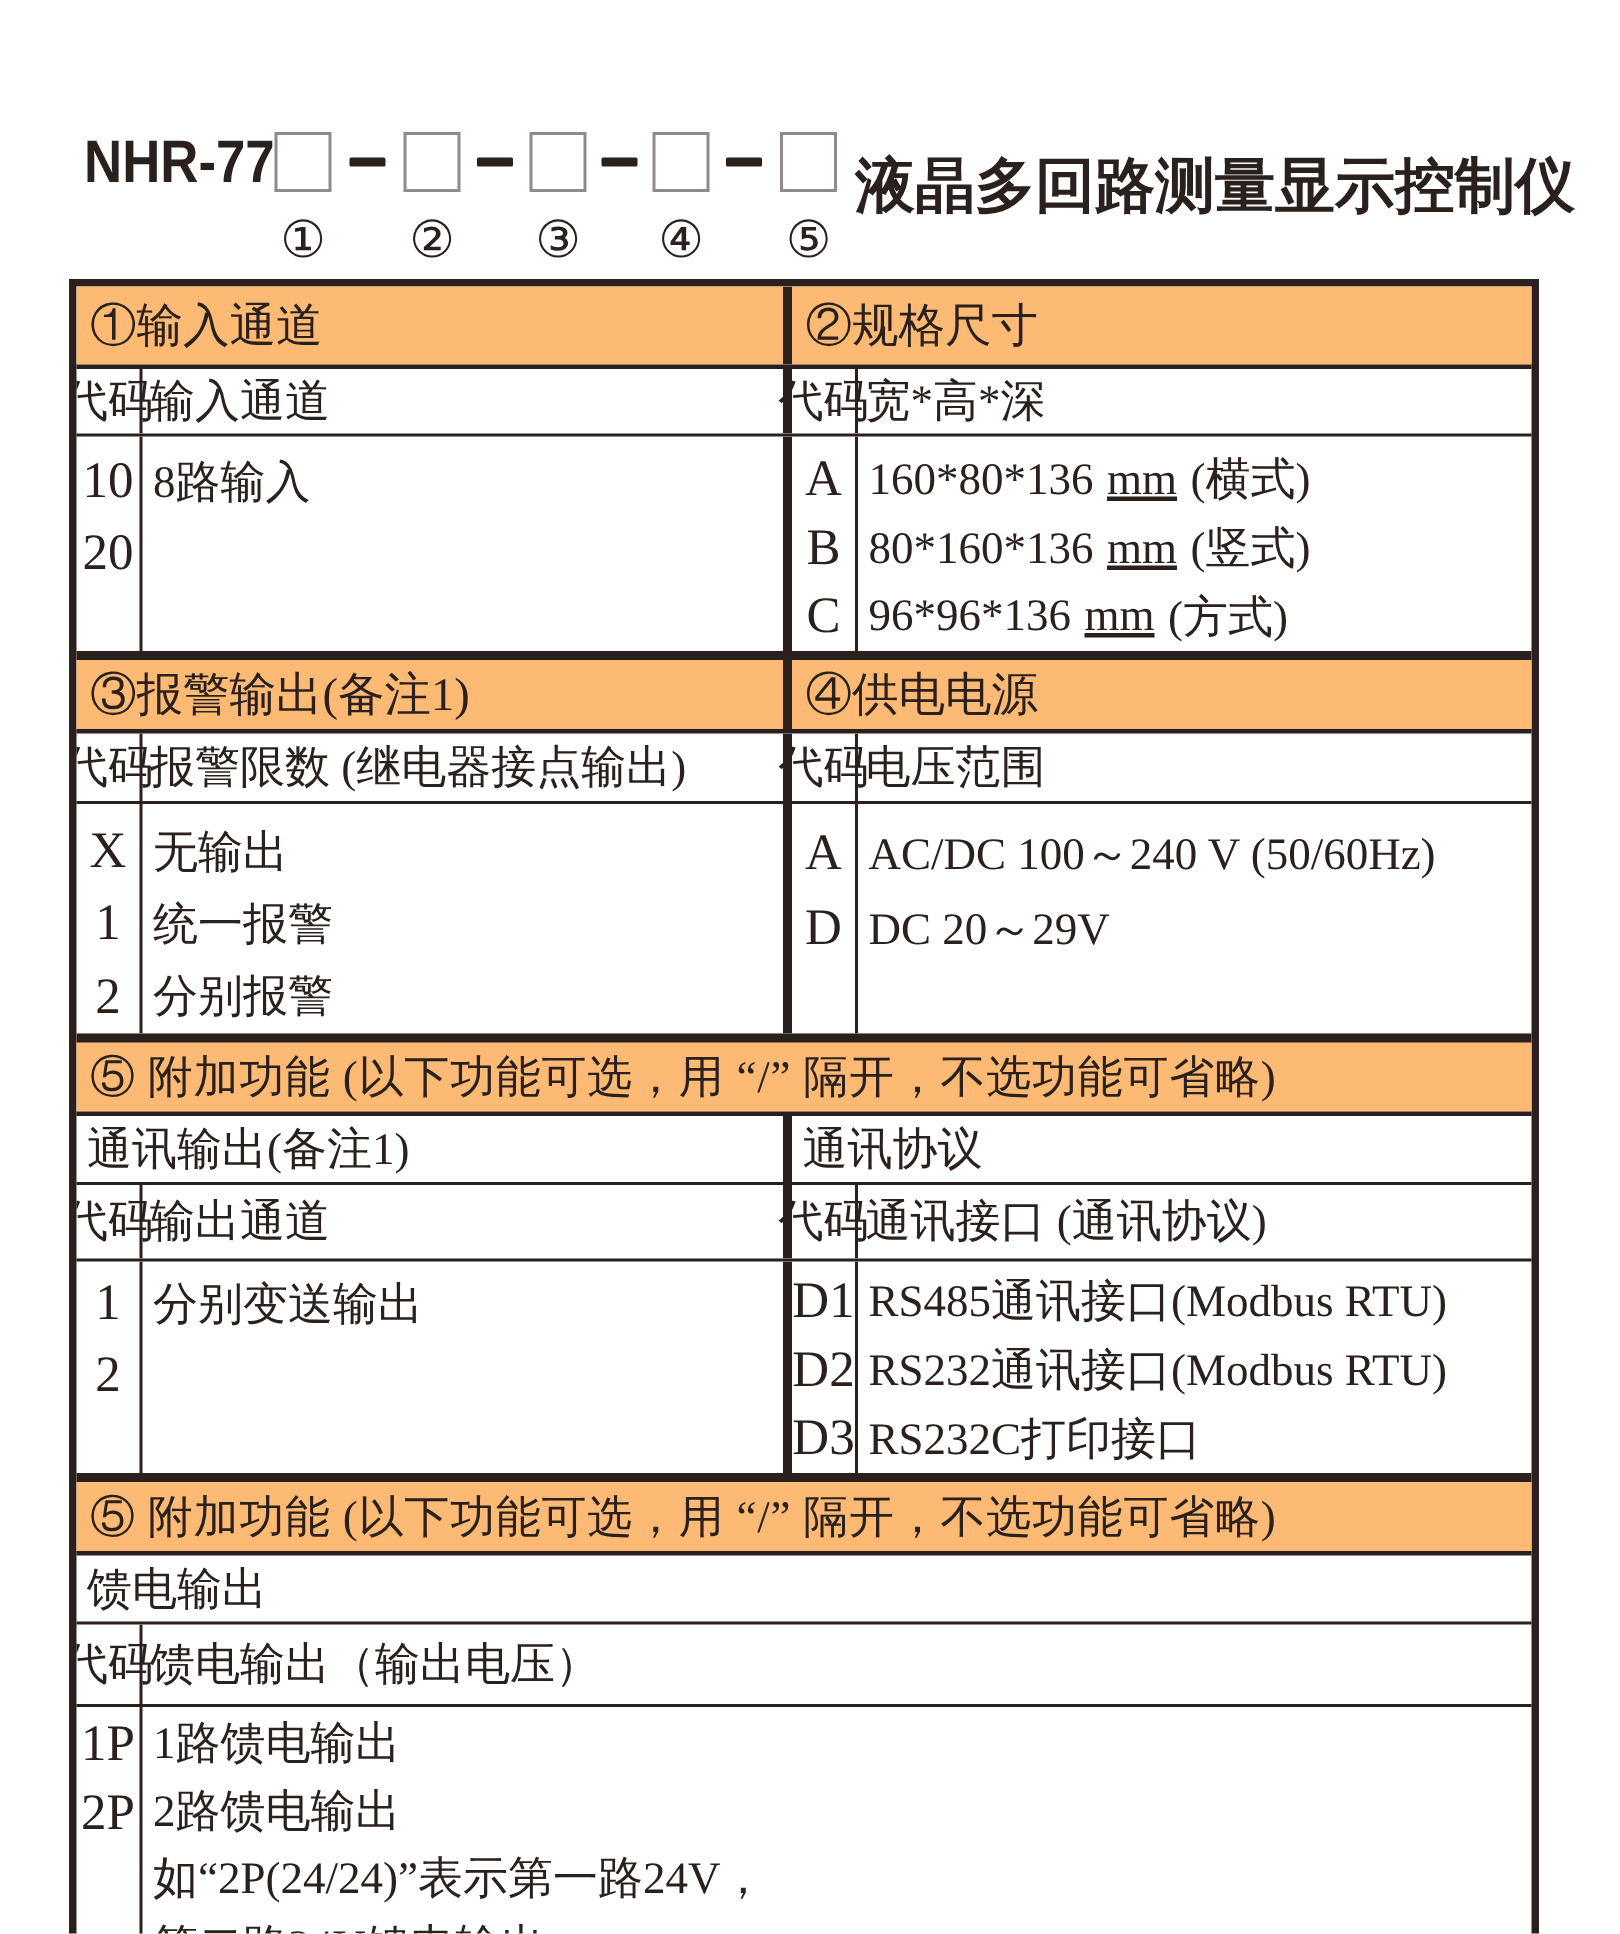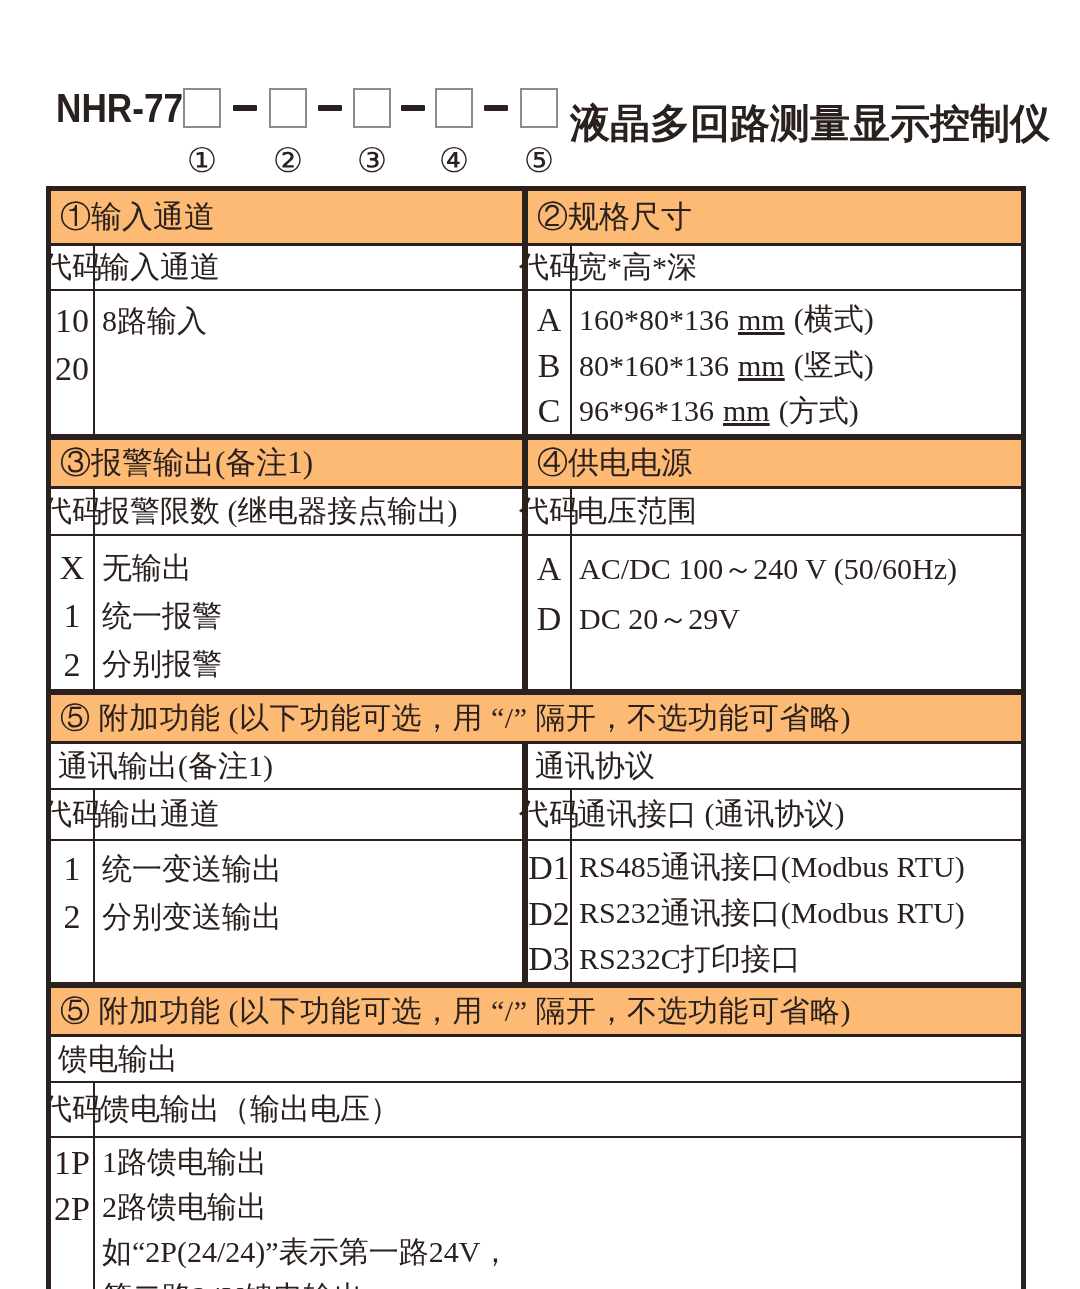--- a/index.html
+++ b/index.html
@@ -223,21 +223,20 @@
       </div>
     </div>
 
     <div class="band r10 bt2">
       <div class="half-l">
         <div class="code-col lines">
           <div class="line">1</div>
           <div class="line">2</div>
         </div>
         <div class="desc-col lines">
-          <div class="line">统一变送输出</div>
           <div class="line">分别变送输出</div>
         </div>
       </div>
       <div class="half-r">
         <div class="code-col lines">
           <div class="line">D1</div>
           <div class="line">D2</div>
           <div class="line">D3</div>
         </div>
         <div class="desc-col lines">

